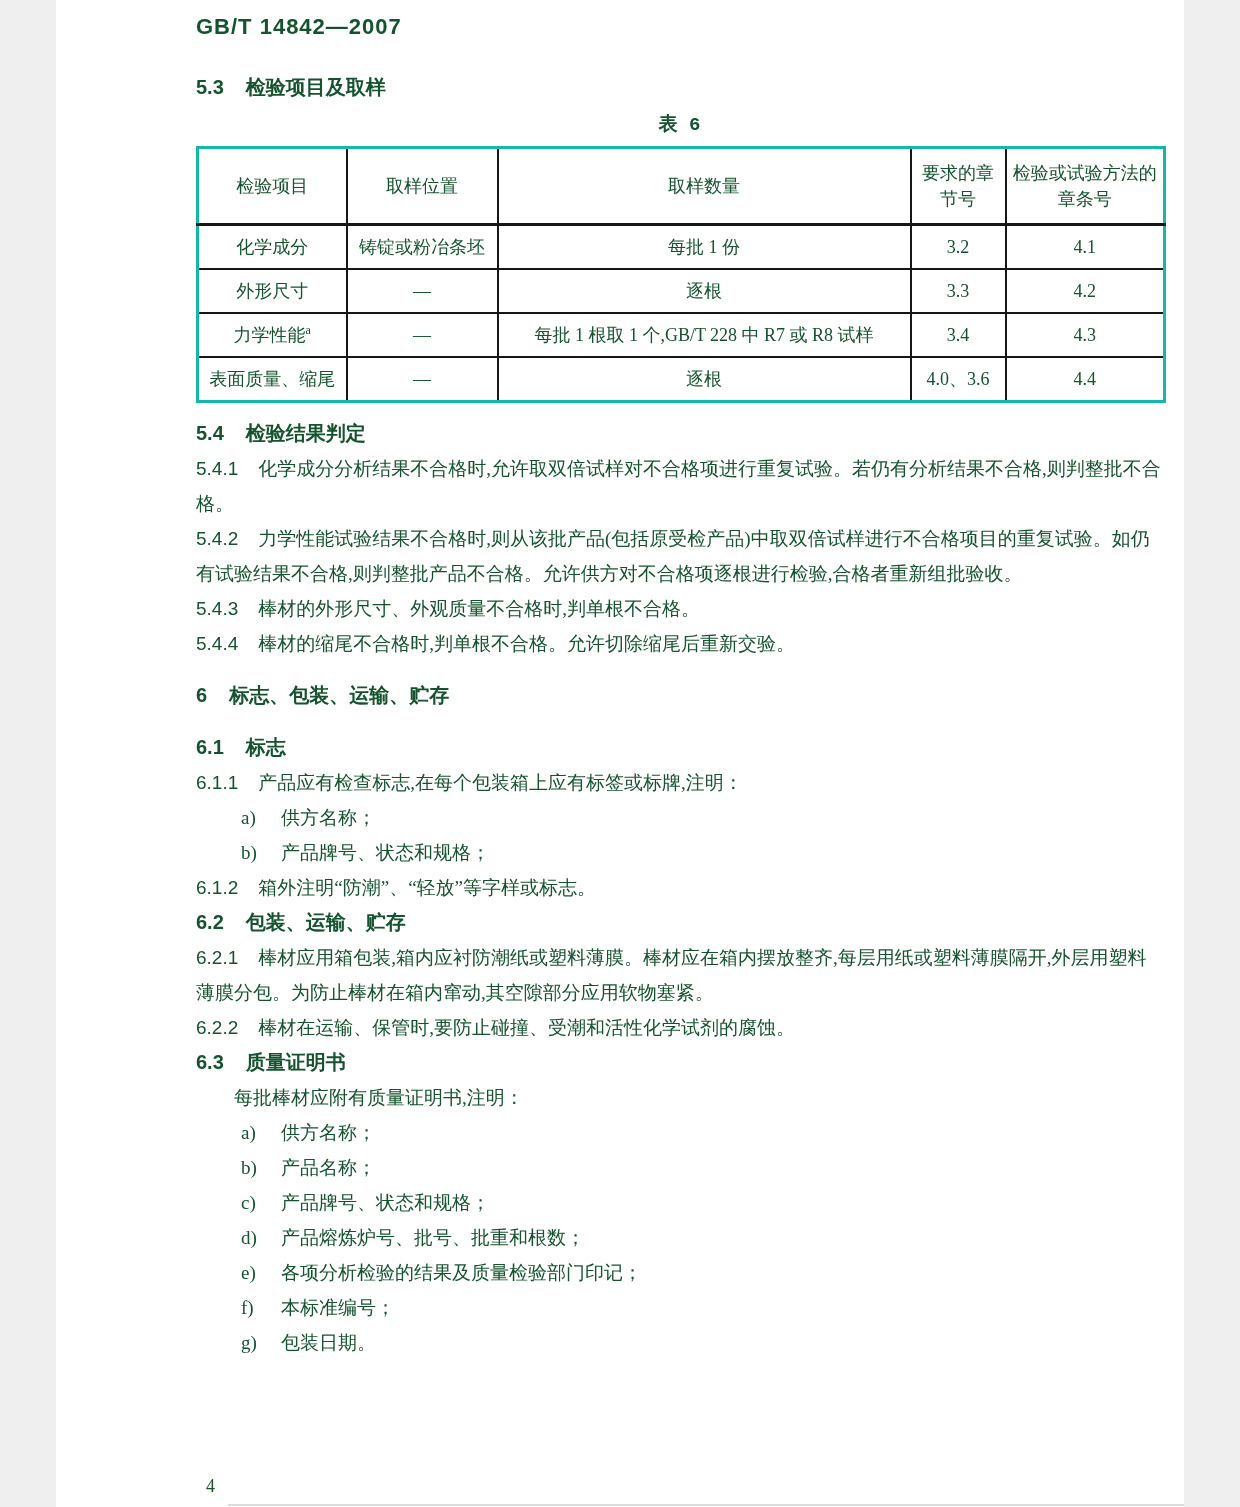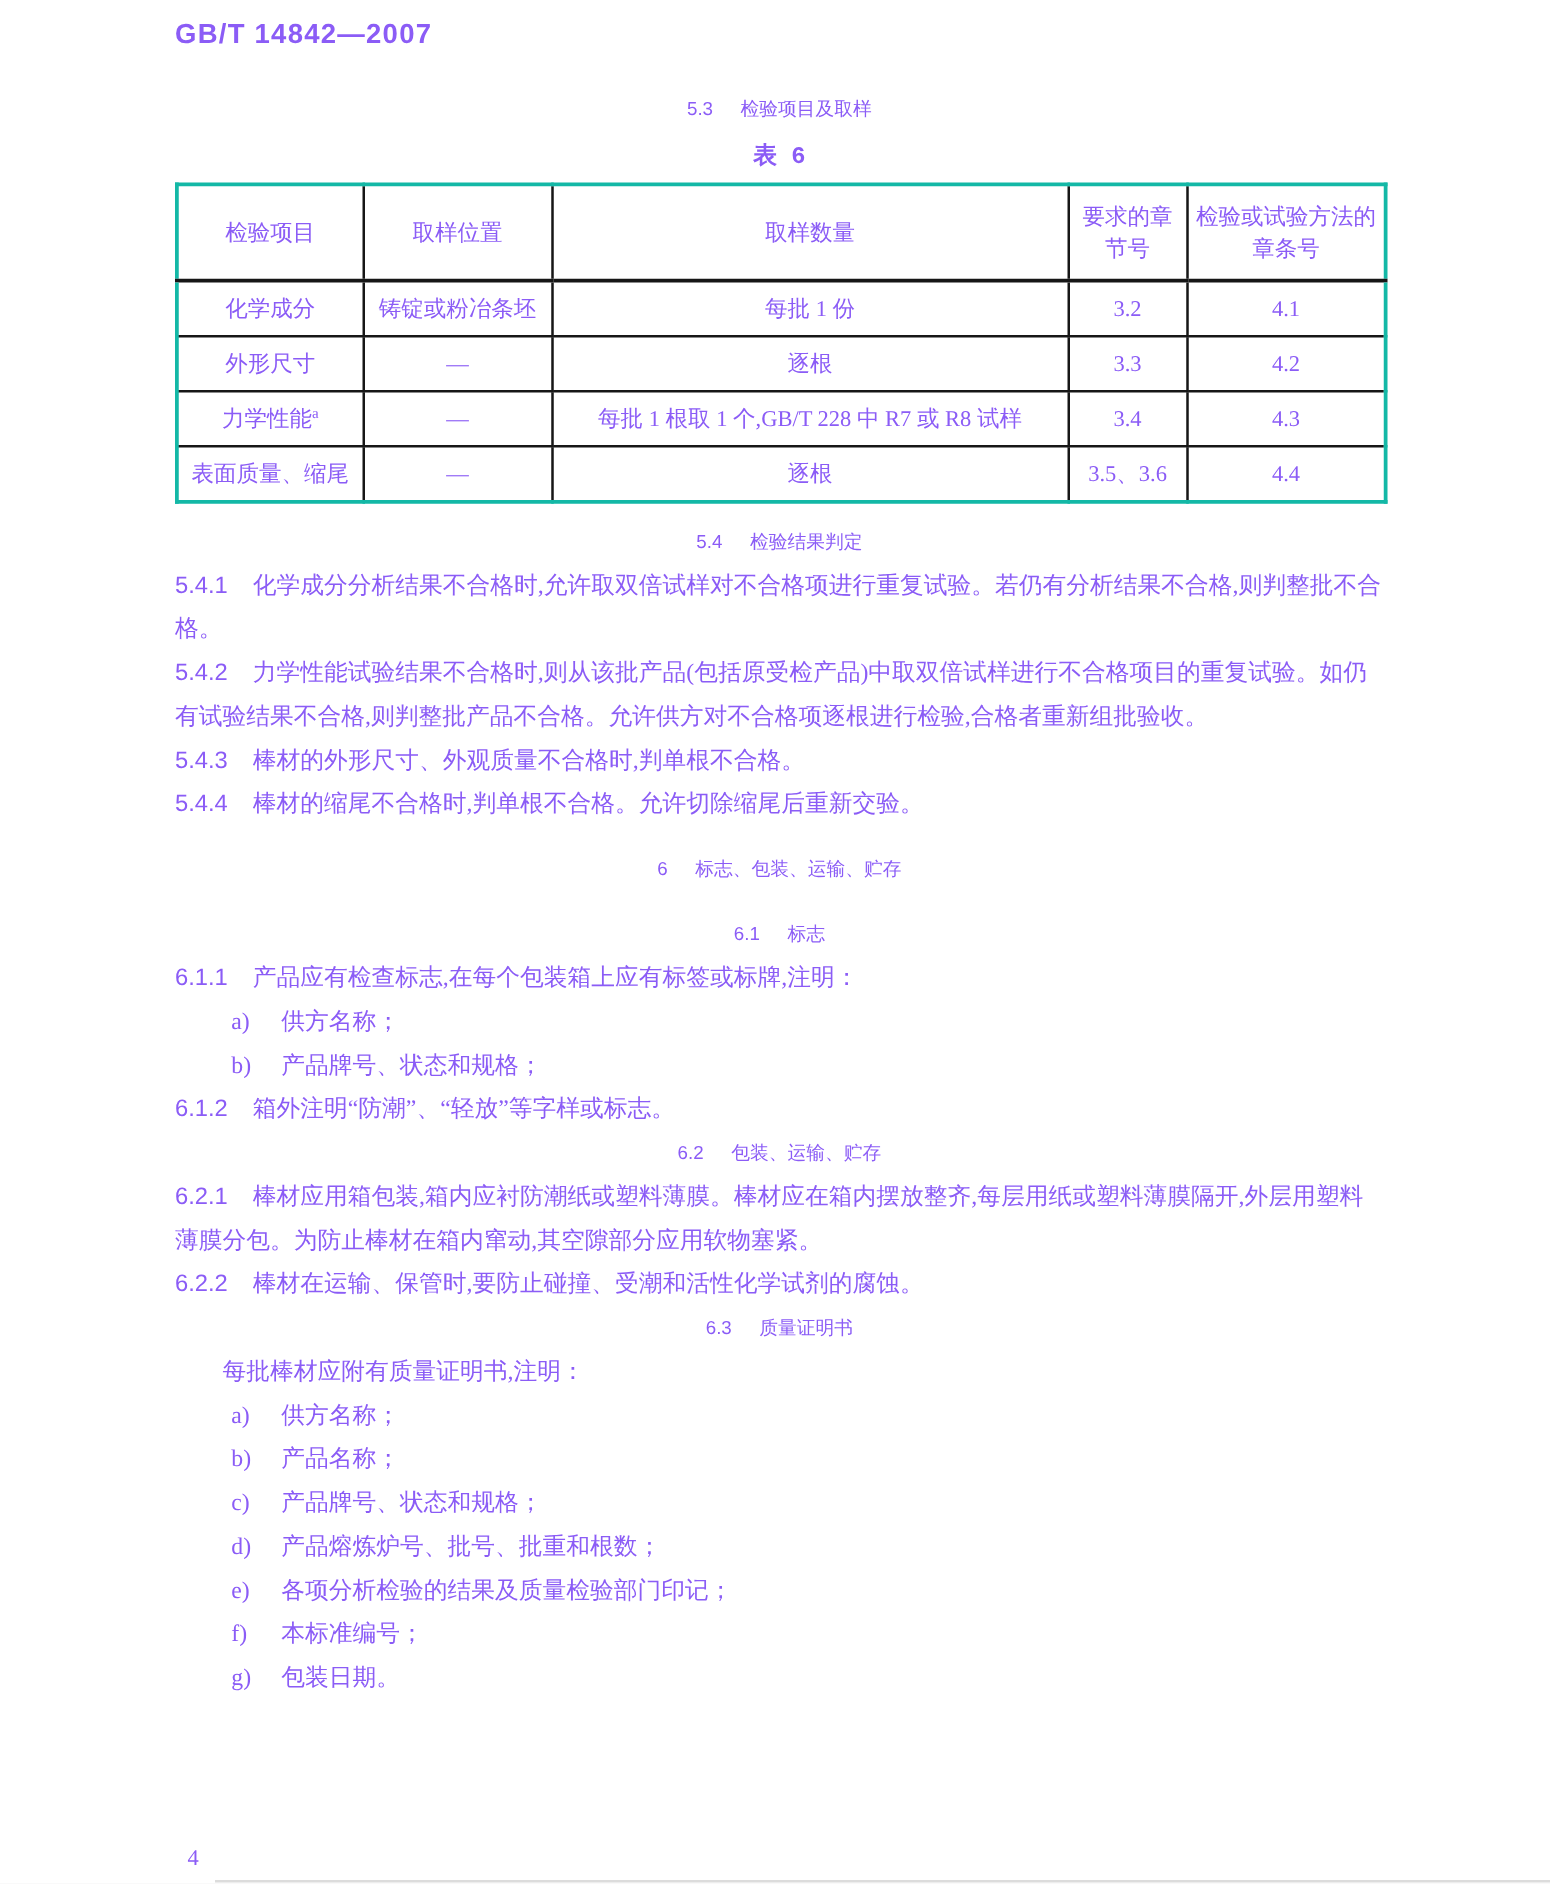--- a/index.html
+++ b/index.html
@@ -1,44 +1,43 @@
 <!DOCTYPE html>
 <html><head>
 <meta charset="utf-8">
 <style>
   html,body{margin:0;padding:0;background:#efefef;}
   .page{
     position:relative;
-    width:1240px;height:1507px;
+    width:1128px;height:1507px;
     margin:0 auto;
     background:#ffffff;
-    color:#8b5cf6;
+    color:#14532d;
     font-family:"Liberation Serif","DejaVu Serif",serif;
     font-size:19px;
     overflow:hidden;
   }
   .content{
     position:absolute;
     left:140px;top:0;
     width:967px;
   }
   .doc-code{
     padding-top:14px;
     font-family:"Liberation Sans","DejaVu Sans",sans-serif;
     font-weight:bold;
     font-size:22px;
     letter-spacing:1px;
   }
   h2.sec{
     margin:0;
     font-family:"Liberation Sans","DejaVu Sans",sans-serif;
-    font-size:15px;
-    font-weight:normal;
-    line-height:35px;
-    text-align:center;
+    font-size:20px;
+    font-weight:bold;
+    line-height:35px;
   }
   h2.s53{margin-top:30px;}
   h2.s54{margin-top:13px;}
   h2.chapter{margin-top:17px;margin-bottom:17px;}
   .secnum{margin-right:22px;}
   p.indent{
     margin:0;
     line-height:35px;
     text-indent:2em;
   }
@@ -158,21 +157,21 @@
           <td><span>力学性能</span><sup class="tbl-sup">a</sup></td>
           <td>—</td>
           <td>每批 1 根取 1 个,GB/T 228 中 R7 或 R8 试样</td>
           <td>3.4</td>
           <td>4.3</td>
         </tr>
         <tr>
           <td>表面质量、缩尾</td>
           <td>—</td>
           <td>逐根</td>
-          <td>3.5、3.6</td>
+          <td>4.0、3.6</td>
           <td>4.4</td>
         </tr>
       </tbody>
     </table>
 
     <h2 class="sec s54">
       <span class="secnum">5.4</span><span>检验结果判定</span>
     </h2>
 
     <p class="clause">

